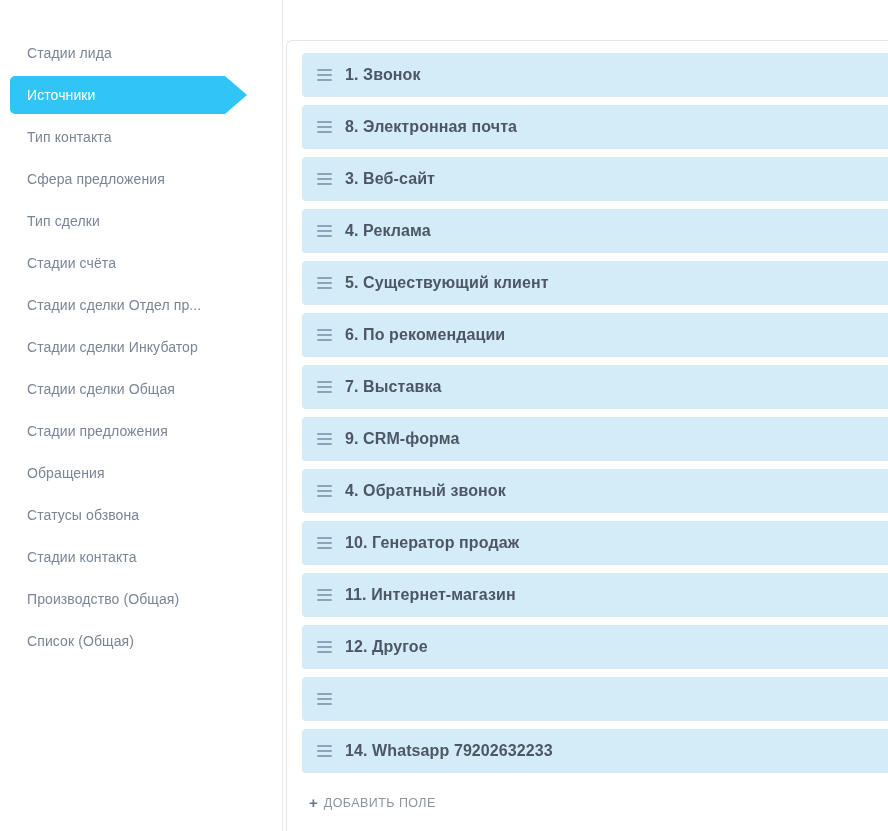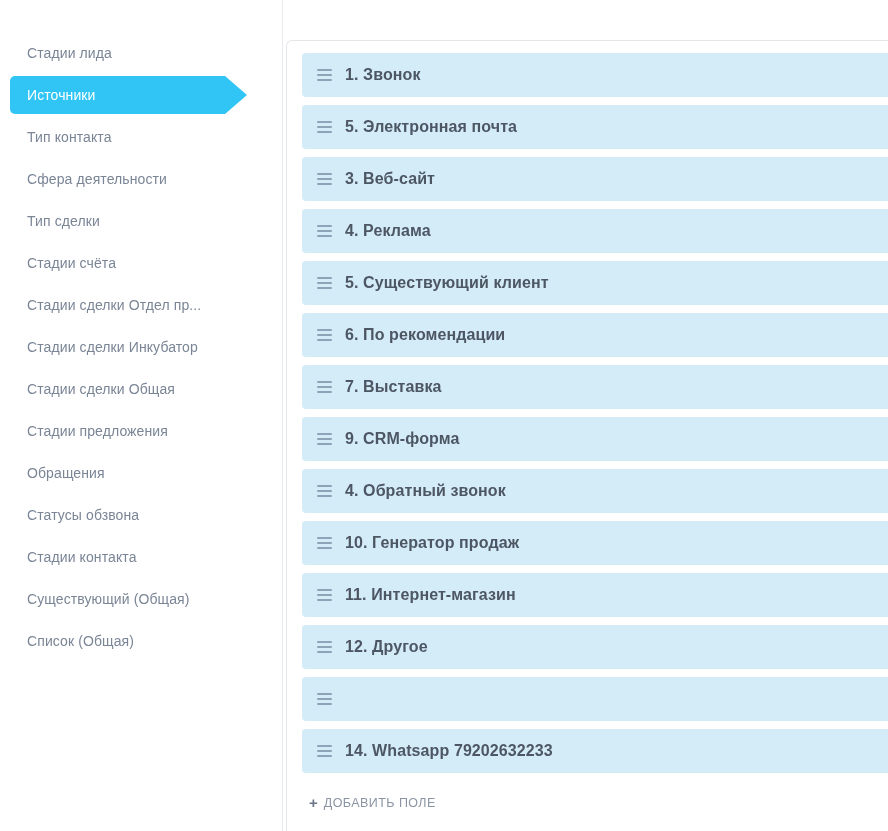--- a/index.html
+++ b/index.html
@@ -191,21 +191,21 @@
           <span class="sidebar-item-label">Стадии лида</span>
         </li>
         <li class="sidebar-item active">
           <span class="pill"></span>
           <span class="sidebar-item-label">Источники</span>
         </li>
         <li class="sidebar-item">
           <span class="sidebar-item-label">Тип контакта</span>
         </li>
         <li class="sidebar-item">
-          <span class="sidebar-item-label">Сфера деятельности</span>
+          <span class="sidebar-item-label">Сфера предложения</span>
         </li>
         <li class="sidebar-item">
           <span class="sidebar-item-label">Тип сделки</span>
         </li>
         <li class="sidebar-item">
           <span class="sidebar-item-label">Стадии счёта</span>
         </li>
         <li class="sidebar-item">
           <span class="sidebar-item-label">Стадии сделки Отдел пр...</span>
         </li>
@@ -221,21 +221,21 @@
         <li class="sidebar-item">
           <span class="sidebar-item-label">Обращения</span>
         </li>
         <li class="sidebar-item">
           <span class="sidebar-item-label">Статусы обзвона</span>
         </li>
         <li class="sidebar-item">
           <span class="sidebar-item-label">Стадии контакта</span>
         </li>
         <li class="sidebar-item">
-          <span class="sidebar-item-label">Существующий (Общая)</span>
+          <span class="sidebar-item-label">Производство (Общая)</span>
         </li>
         <li class="sidebar-item">
           <span class="sidebar-item-label">Список (Общая)</span>
         </li>
       </ul>
   </nav>
 
   <section class="main">
     <div class="panel-card">
 
@@ -247,21 +247,21 @@
               <span></span>
             </span>
             <span class="field-label">1. Звонок</span>
           </li>
           <li class="field-row">
             <span class="drag-handle">
               <span></span>
               <span></span>
               <span></span>
             </span>
-            <span class="field-label">5. Электронная почта</span>
+            <span class="field-label">8. Электронная почта</span>
           </li>
           <li class="field-row">
             <span class="drag-handle">
               <span></span>
               <span></span>
               <span></span>
             </span>
             <span class="field-label">3. Веб-сайт</span>
           </li>
           <li class="field-row">

